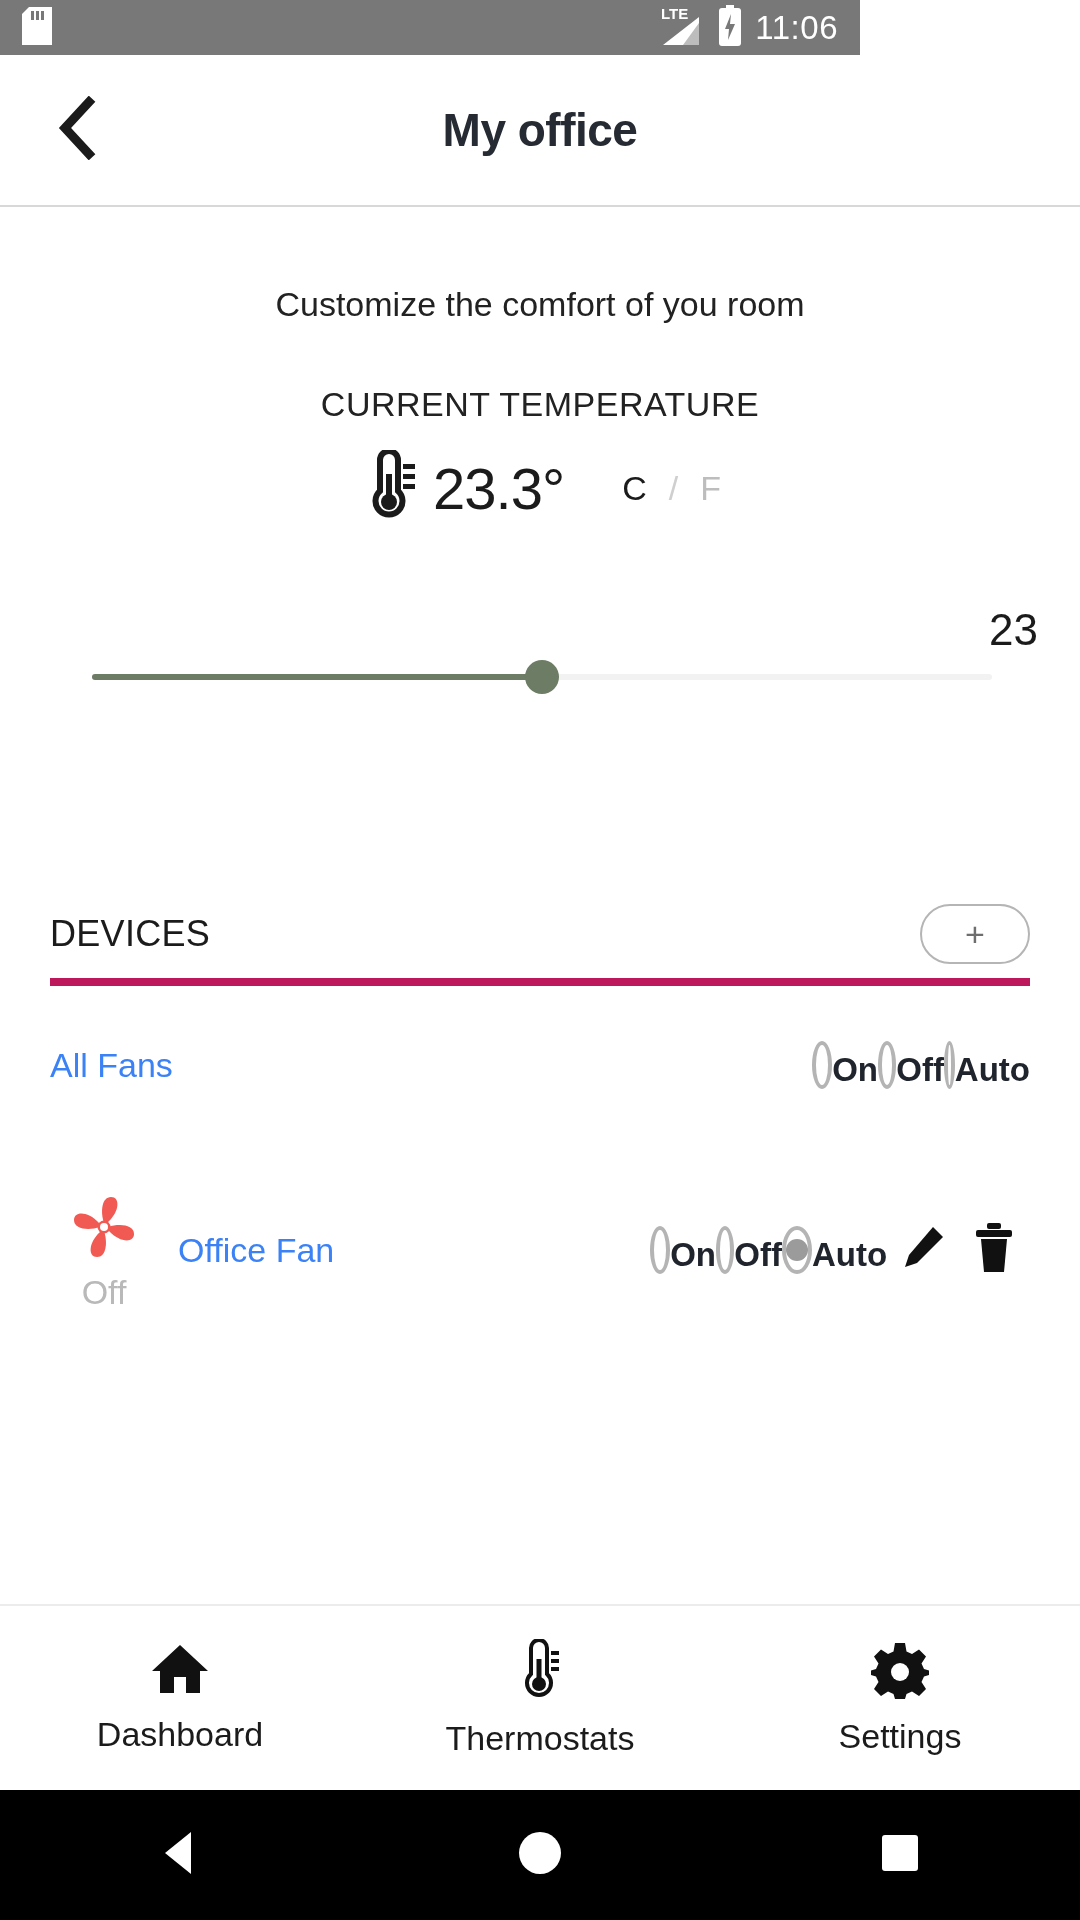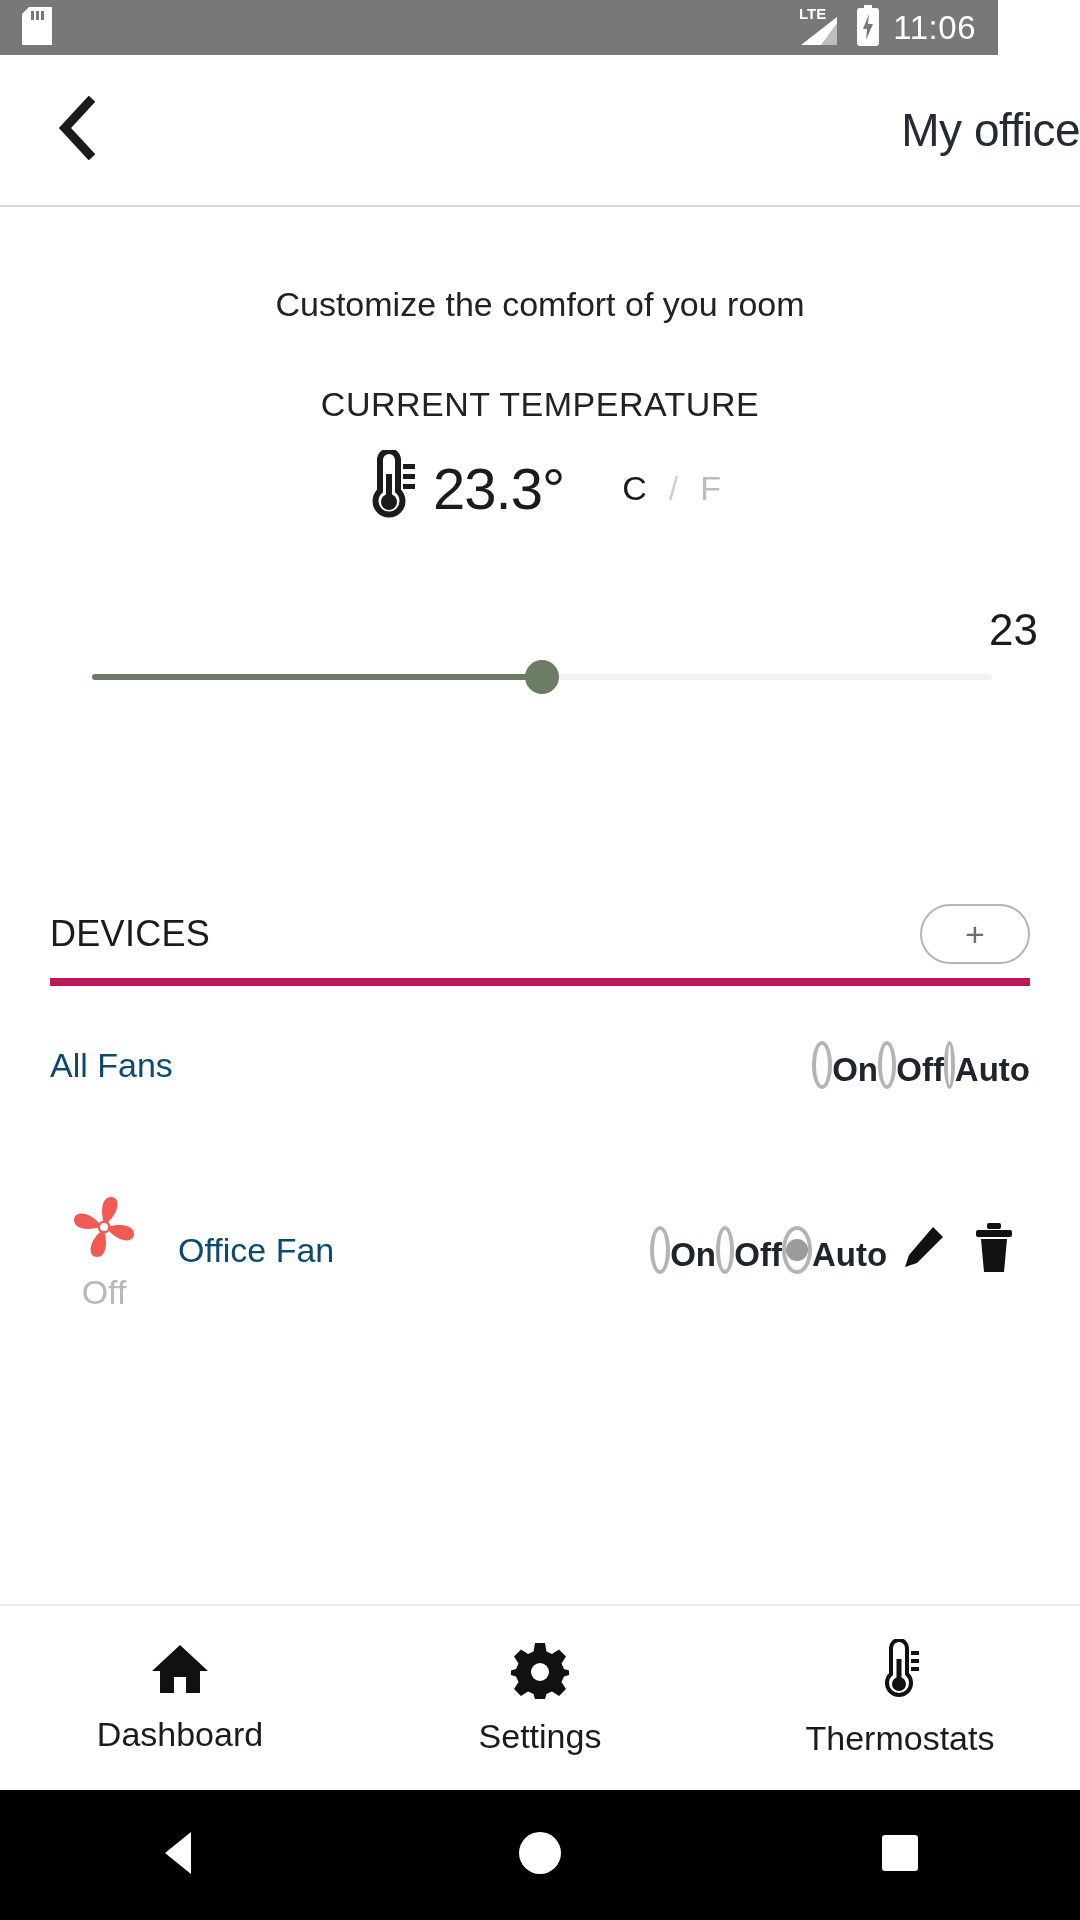--- a/index.html
+++ b/index.html
@@ -6,41 +6,41 @@
   html, body {
     width:1080px; height:1920px;
     background:#ffffff;
     font-family:"Liberation Sans", sans-serif;
     overflow:hidden;
   }
   #app { position:relative; width:1080px; height:1920px; background:#fff; }
 
   
   .statusbar{
-    position:absolute; top:0; left:0; width:998px; height:55px;
+    position:absolute; top:0; left:0; width:860px; height:55px;
     background:#787878; display:flex; align-items:center;
     padding:0 22px; color:#ffffff;
   }
   .sb-left{ display:flex; align-items:center; gap:10px; }
   .sb-right{ margin-left:auto; display:flex; align-items:center; gap:12px; }
   .sb-time{ font-size:33px; font-weight:400; letter-spacing:.5px; line-height:1; }
 
   
   .titlebar{
     position:absolute; top:55px; left:0; width:1080px; height:152px;
     border-bottom:2px solid #d8d8d8; background:#fff;
   }
   .back-btn{
     position:absolute; left:42px; top:50%; transform:translateY(-50%);
     width:74px; height:74px; display:flex; align-items:center; justify-content:center;
     cursor:pointer;
   }
   .page-title{
     position:absolute; left:0; right:0; top:50%; transform:translateY(-50%);
-    text-align:right; font-size:46px; font-weight:normal; color:#262b33;
+    text-align:center; font-size:46px; font-weight:bold; color:#262b33;
     letter-spacing:-.5px;
   }
 
   
   .subtitle{
     position:absolute; top:285px; left:0; width:1080px; text-align:center;
     font-size:34px; color:#222222; font-weight:400;
   }
   .cur-temp-label{
     position:absolute; top:385px; left:0; width:1080px; text-align:center;
@@ -91,21 +91,21 @@
     font-size:34px; color:#6e6e6e; background:#fff; cursor:pointer;
   }
 
   
   .dev-row{ position:absolute; left:50px; width:980px; display:flex; align-items:center; }
   .row-allfans{ top:1000px; height:130px; }
   .row-officefan{ top:1175px; height:150px; }
 
   .dev-icon-col{ width:108px; display:flex; flex-direction:column; align-items:center; }
   .dev-state{ font-size:34px; color:#b9b9b9; margin-top:4px; }
-  .dev-name{ font-size:34px; color:#0c4a6e; }
+  .dev-name{ font-size:34px; color:#3b82f6; }
   .name-allfans{ margin-left:0; }
   .name-officefan{ margin-left:20px; }
 
   .radio-group{ margin-left:auto; display:flex; align-items:flex-start; }
   .radio-cell{ width:66px; display:flex; align-items:center; }
   .radio-circle{
     width:48px; height:48px; border-radius:50%; border:4px solid #b4b4b4;
     background:#fff; display:flex; align-items:center; justify-content:center;
     cursor:pointer;
   }
@@ -295,40 +295,40 @@
     <div class="nav-item">
       <span>
         <svg width="60" height="54" viewBox="0 0 60 54">
           <path d="M30 2 L58 28 L50 28 L50 50 L36 50 L36 34 L24 34 L24 50 L10 50 L10 28 L2 28 Z" fill="#111111"></path>
         </svg>
       </span>
       <span class="nav-label">Dashboard</span>
     </div>
     <div class="nav-item">
       <span>
-        <svg width="58" height="58" viewBox="0 0 58 58">
-          <path d="M24 2 H34 L35.5 10.5 L41 13 L48 8.5 L55 15.5 L50.5 22.5 L53 28 L58 29.5 V34 L53 35.5 L50.5 41 L55 48 L48 55 L41 50.5 L35.5 53 L34 58 H24 L22.5 53 L17 50.5 L10 55 L3 48 L7.5 41 L5 35.5 L0 34 V29.5 L5 28 L7.5 22.5 L3 15.5 L10 8.5 L17 13 L22.5 10.5 Z" fill="#111111"></path>
-          <circle cx="29" cy="31" r="9" fill="#ffffff"></circle>
-        </svg>
-      </span>
-      <span class="nav-label">Settings</span>
-    </div>
-    <div class="nav-item">
-      <span>
         <svg width="44" height="62" viewBox="0 0 44 62">
           <path d="M13 9 a8 8 0 0 1 16 0 V35 a12 12 0 1 1 -16 0 Z" fill="none" stroke="#111111" stroke-width="4"></path>
           <circle cx="21" cy="45" r="7" fill="#111111"></circle>
           <rect x="18.5" y="20" width="5" height="25" fill="#111111"></rect>
           <rect x="33" y="12" width="8" height="4" fill="#111111"></rect>
           <rect x="33" y="20" width="8" height="4" fill="#111111"></rect>
           <rect x="33" y="28" width="8" height="4" fill="#111111"></rect>
         </svg>
       </span>
       <span class="nav-label">Thermostats</span>
     </div>
+    <div class="nav-item">
+      <span>
+        <svg width="58" height="58" viewBox="0 0 58 58">
+          <path d="M24 2 H34 L35.5 10.5 L41 13 L48 8.5 L55 15.5 L50.5 22.5 L53 28 L58 29.5 V34 L53 35.5 L50.5 41 L55 48 L48 55 L41 50.5 L35.5 53 L34 58 H24 L22.5 53 L17 50.5 L10 55 L3 48 L7.5 41 L5 35.5 L0 34 V29.5 L5 28 L7.5 22.5 L3 15.5 L10 8.5 L17 13 L22.5 10.5 Z" fill="#111111"></path>
+          <circle cx="29" cy="31" r="9" fill="#ffffff"></circle>
+        </svg>
+      </span>
+      <span class="nav-label">Settings</span>
+    </div>
   </div>
 
   <div class="sysbar">
     <div class="sys-btn">
       <span>
         <svg width="42" height="46" viewBox="0 0 42 46">
           <path d="M32 2 L32 44 L6 23 Z" fill="#ffffff"></path>
         </svg>
       </span>
     </div>

